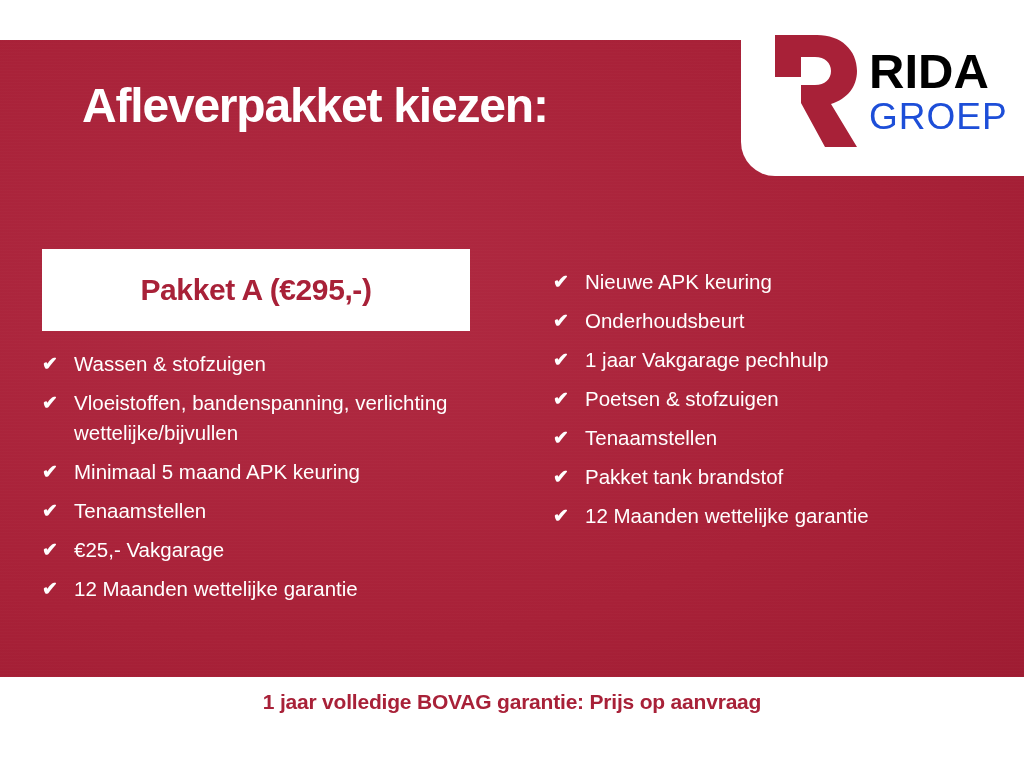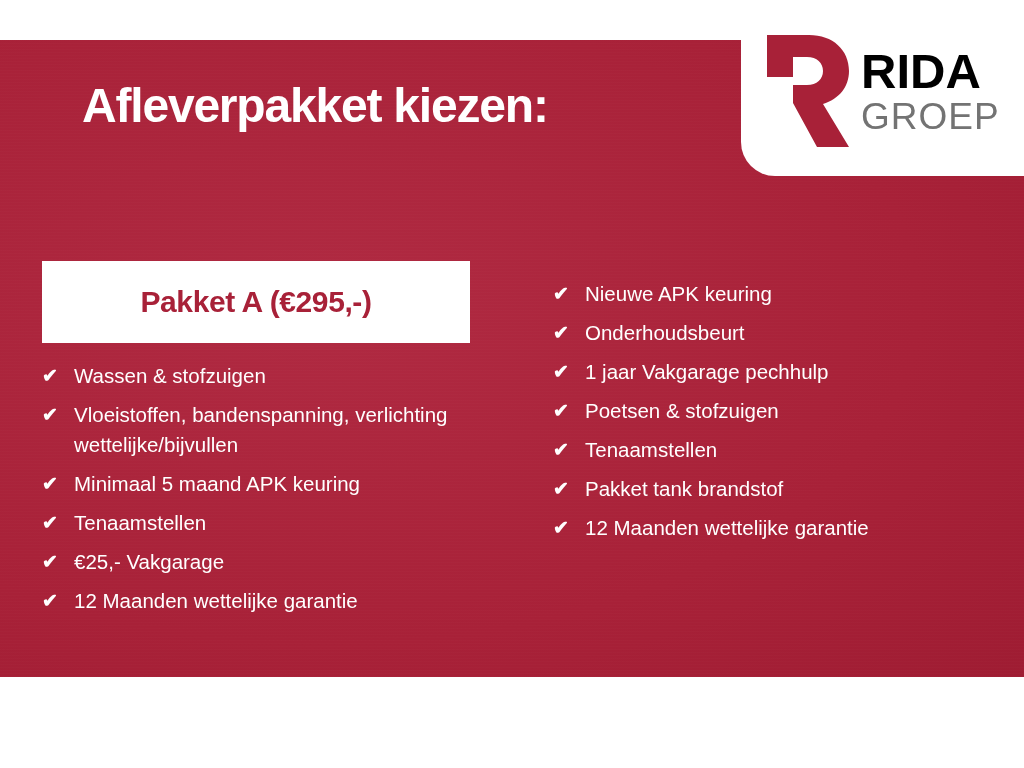--- a/index.html
+++ b/index.html
@@ -48,21 +48,21 @@
     border-bottom-left-radius: 34px;
     z-index: 6;
   }
   .logo-inner {
     position: absolute;
     left: 0; top: 0;
     width: 283px; height: 176px;
     display: flex;
     align-items: center;
     justify-content: flex-start;
-    padding-left: 18px;
+    padding-left: 26px;
     box-sizing: border-box;
   }
   .logo-mark {
     width: 92px;
     height: 116px;
     flex: 0 0 auto;
     margin-top: 6px;
   }
   .logo-words {
     margin-left: 10px;
@@ -75,21 +75,21 @@
     font-size: 49px;
     letter-spacing: 0px;
     color: #000000;
     display: block;
   }
   .logo-groep {
     font-family: "Liberation Sans", sans-serif;
     font-weight: normal;
     font-size: 37px;
     letter-spacing: 1px;
-    color: #737373;
+    color: #1d4ed8;
     display: block;
     margin-top: 2px;
   }
 
   
   .page-title {
     position: absolute;
     left: 46px;
     top: 78px;
     font-family: "Liberation Sans", sans-serif;
@@ -105,21 +105,21 @@
   
   .columns {
     position: absolute;
     left: 0;
     top: 249px;
     width: 1024px;
     z-index: 4;
   }
   .col {
     position: absolute;
-    top: 12px;
+    top: 0;
   }
   .col-a { left: 42px; width: 428px; }
   .col-b { left: 553px; width: 429px; }
 
   .pkg-card {
     background: #ffffff;
     height: 82px;
     display: flex;
     align-items: center;
     justify-content: center;
@@ -270,14 +270,17 @@
         </li>
         <li class="feature-item">
           <span class="check-icon">✔</span>
           <span class="feature-text">12 Maanden wettelijke garantie</span>
         </li>
       </ul>
     </div>
 
   </div>
 
+  <div class="footer-band">
+    <div class="footer-text">1 jaar volledige BOVAG garantie: Prijs op aanvraag</div>
+  </div>
 
 </div>
 
 </body></html>

